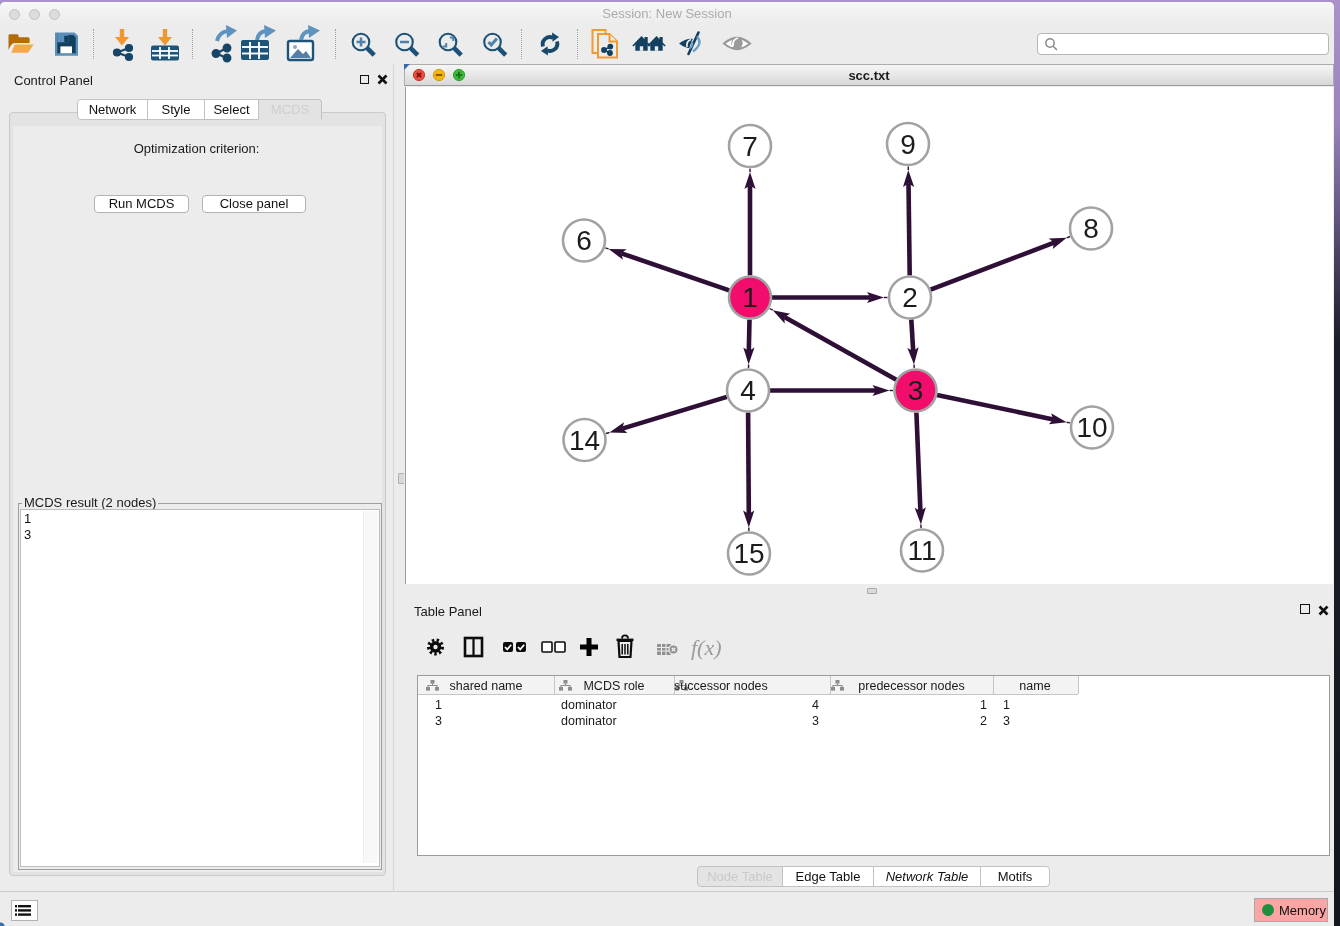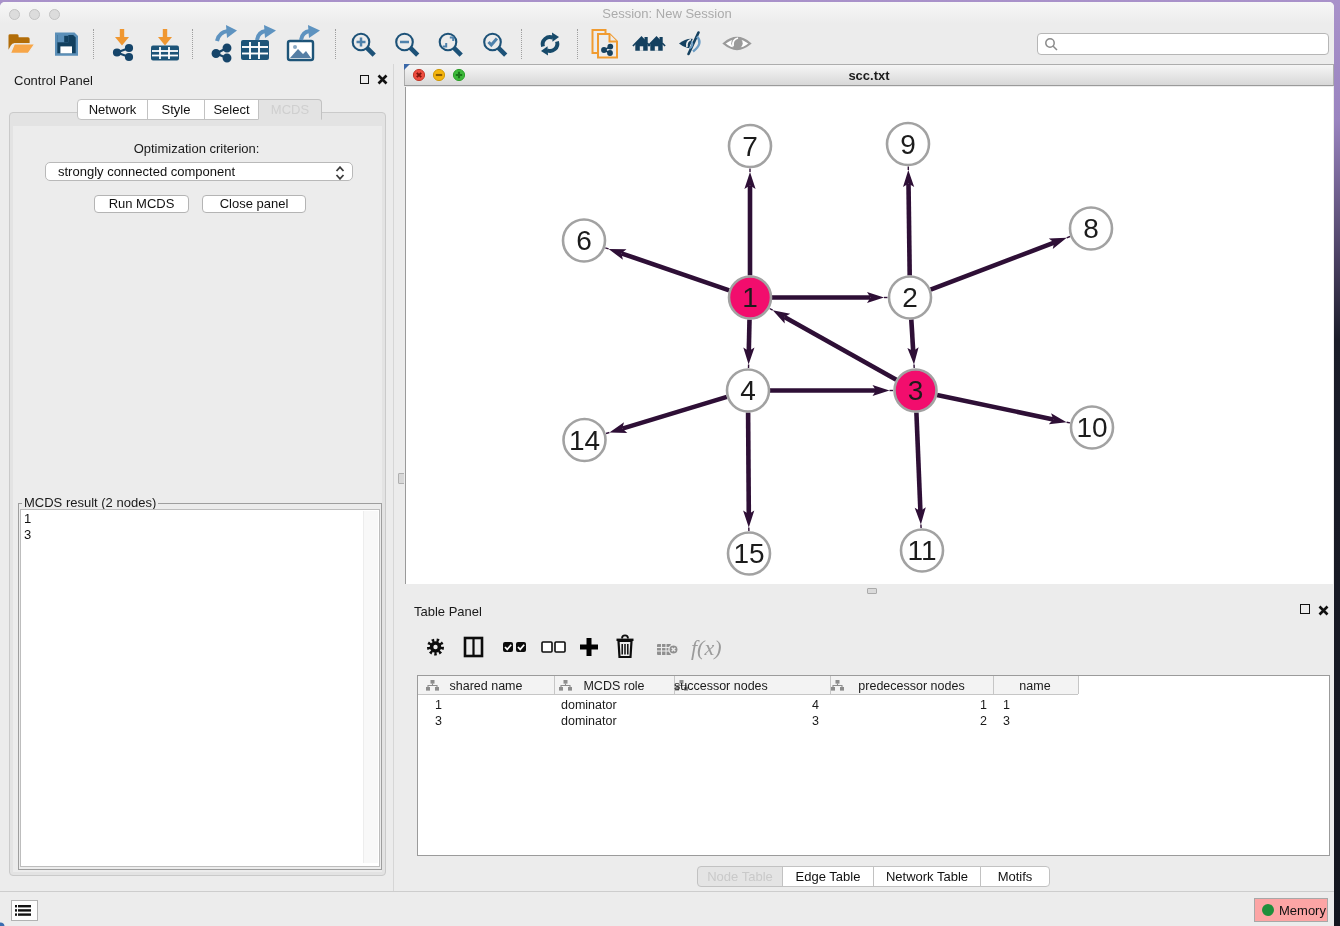--- a/index.html
+++ b/index.html
@@ -194,27 +194,20 @@
 
   <div class="abs" style="left:9px;top:48px;width:377px;height:764px;background:#e3e3e3;border:1px solid #cacaca;border-radius:4px;box-sizing:border-box;"></div>
   <div class="abs" style="left:13px;top:62px;width:369px;height:746px;background:#ececec;"></div>
 
   <div class="tab" style="left:77px;top:35px;width:71px;border-radius:4px 0 0 4px;">Network</div>
   <div class="tab" style="left:147px;top:35px;width:58px;">Style</div>
   <div class="tab" style="left:204px;top:35px;width:55px;">Select</div>
   <div class="tab" style="left:258px;top:35px;width:64px;background:#e3e3e3;color:#cfcfcf;border-bottom:1px solid #e3e3e3;border-radius:0 4px 0 0;">MCDS</div>
 
   <div class="abs" style="left:0;top:77px;width:393px;text-align:center;font-size:13px;color:#1a1a1a;">Optimization criterion:</div>
-  <div class="abs" style="left:45px;top:98px;width:308px;height:19px;background:#fff;border:1px solid #b9b9b9;border-radius:5px;box-sizing:border-box;">
-    <div style="position:absolute;left:12px;top:1px;font-size:13px;line-height:16px;color:#111;">strongly connected component</div>
-    <svg style="position:absolute;right:7px;top:2.5px;" width="10" height="14">
-          <path d="M1.5,5 L5,1.2 L8.5,5" fill="none" stroke="#3c3c3c" stroke-width="1.8"></path>
-          <path d="M1.5,9 L5,12.8 L8.5,9" fill="none" stroke="#3c3c3c" stroke-width="1.8"></path>
-        </svg>
-  </div>
   <div class="btn" style="left:94px;top:131px;width:95px;height:18px;line-height:16px;">Run MCDS</div>
   <div class="btn" style="left:202px;top:131px;width:104px;height:18px;line-height:16px;">Close panel</div>
 
   <div class="abs" style="left:18px;top:439px;width:364px;height:367px;border:1px solid #9e9e9e;box-sizing:border-box;"></div>
   <div class="abs" style="left:22px;top:431px;background:#ececec;padding:0 2px;font-size:13px;color:#1a1a1a;">MCDS result (2 nodes)</div>
   <div class="abs" style="left:20px;top:445px;width:360px;height:358px;background:#fff;border:1px solid #bdbdbd;box-sizing:border-box;">
     <div style="position:absolute;left:3px;top:1px;font-size:13px;line-height:16.2px;color:#111;">1<br>3</div>
     <div style="position:absolute;right:1px;top:1px;width:14px;height:99%;background:#f8f8f8;border-left:1px solid #ededed;"></div>
   </div>
 </div>
@@ -411,21 +404,21 @@
         <div class="abs t12" style="left:585px;top:21.5px;">1</div>
         <div class="abs t12" style="left:17px;top:37.5px;">3</div>
         <div class="abs t12" style="left:143px;top:37.5px;">dominator</div>
         <div class="abs t12" style="left:300px;top:37.5px;width:101px;text-align:right;">3</div>
         <div class="abs t12" style="left:470px;top:37.5px;width:99px;text-align:right;">2</div>
         <div class="abs t12" style="left:585px;top:37.5px;">3</div>
   </div>
 
   <div class="tab" style="left:293px;top:269px;width:86px;background:#e4e4e4;color:#c9c9c9;border-radius:4px 0 0 4px;">Node Table</div>
   <div class="tab" style="left:378px;top:269px;width:92px;">Edge Table</div>
-  <div class="tab" style="left:469px;top:269px;width:108px;">Network Table</div>
+  <div class="tab" style="left:469px;top:269px;width:108px;font-style:italic;">Network Table</div>
   <div class="tab" style="left:576px;top:269px;width:70px;border-radius:0 4px 4px 0;">Motifs</div>
 </div>
 
   <div class="abs" style="left:0;top:889px;width:1334px;height:35px;background:#ececec;border-top:1px solid #cdcdcd;box-sizing:border-box;">
   <div class="abs" style="left:11px;top:8px;width:27px;height:21px;background:#fdfdfd;border:1px solid #b2b2b2;box-sizing:border-box;">
     <svg width="25" height="19">
           <g fill="#111">
       <rect x="6" y="4" width="13" height="2.4"></rect>
             <rect x="6" y="8.2" width="13" height="2.4"></rect>
             <rect x="6" y="12.4" width="13" height="2.4"></rect>

